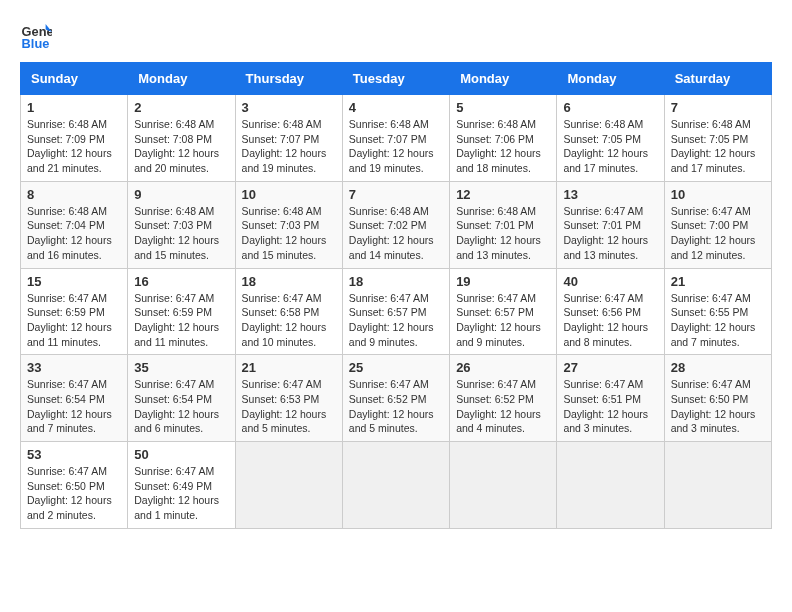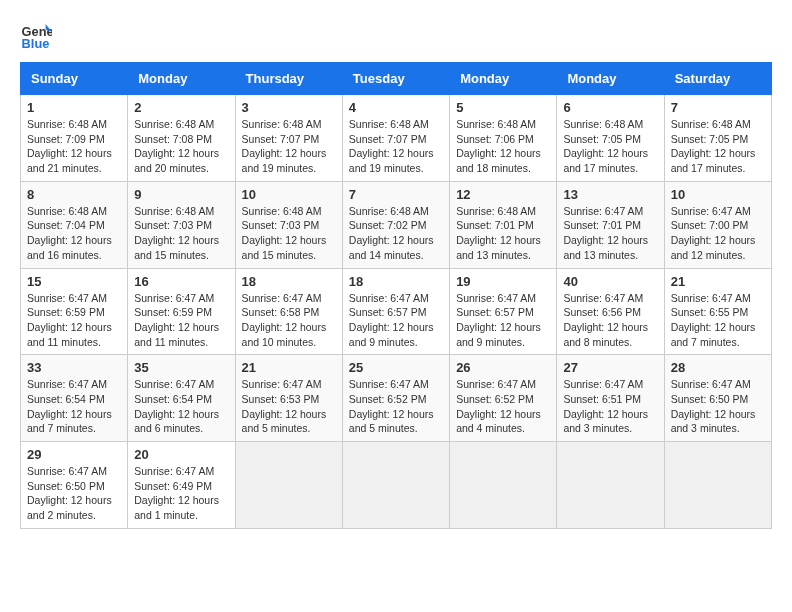--- a/index.html
+++ b/index.html
@@ -224,25 +224,25 @@
           <span class="day-num">27</span>
         <div class="cell-text">Sunrise: 6:47 AM<br>Sunset: 6:51 PM<br>Daylight: 12 hours and 3 minutes.</div>
         </td>
         <td>
           <span class="day-num">28</span>
         <div class="cell-text">Sunrise: 6:47 AM<br>Sunset: 6:50 PM<br>Daylight: 12 hours and 3 minutes.</div>
         </td>
       </tr>
       <tr>
         <td>
-          <span class="day-num">29</span>
+          <span class="day-num">53</span>
         <div class="cell-text">Sunrise: 6:47 AM<br>Sunset: 6:50 PM<br>Daylight: 12 hours and 2 minutes.</div>
         </td>
         <td>
-          <span class="day-num">20</span>
+          <span class="day-num">50</span>
         <div class="cell-text">Sunrise: 6:47 AM<br>Sunset: 6:49 PM<br>Daylight: 12 hours and 1 minute.</div>
         </td>
         <td style="background: rgb(240, 240, 240);"></td>
         <td style="background: rgb(240, 240, 240);"></td>
         <td style="background: rgb(240, 240, 240);"></td>
         <td style="background: rgb(240, 240, 240);"></td>
         <td style="background: rgb(240, 240, 240);"></td>
       </tr>
     </tbody>
 </table>

